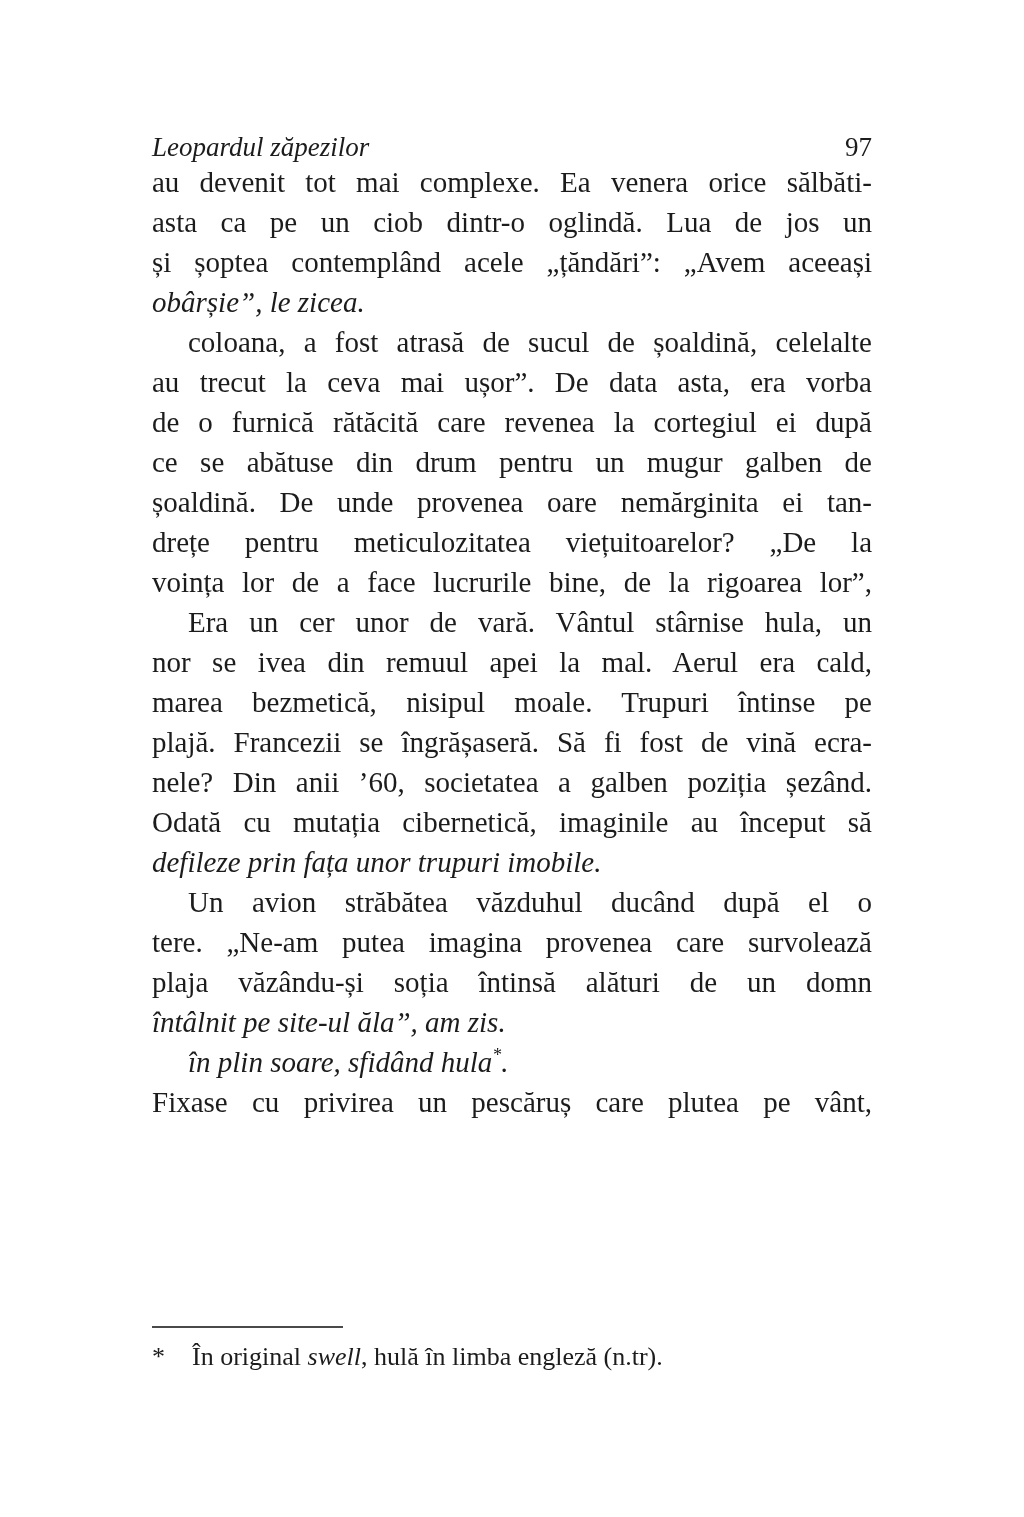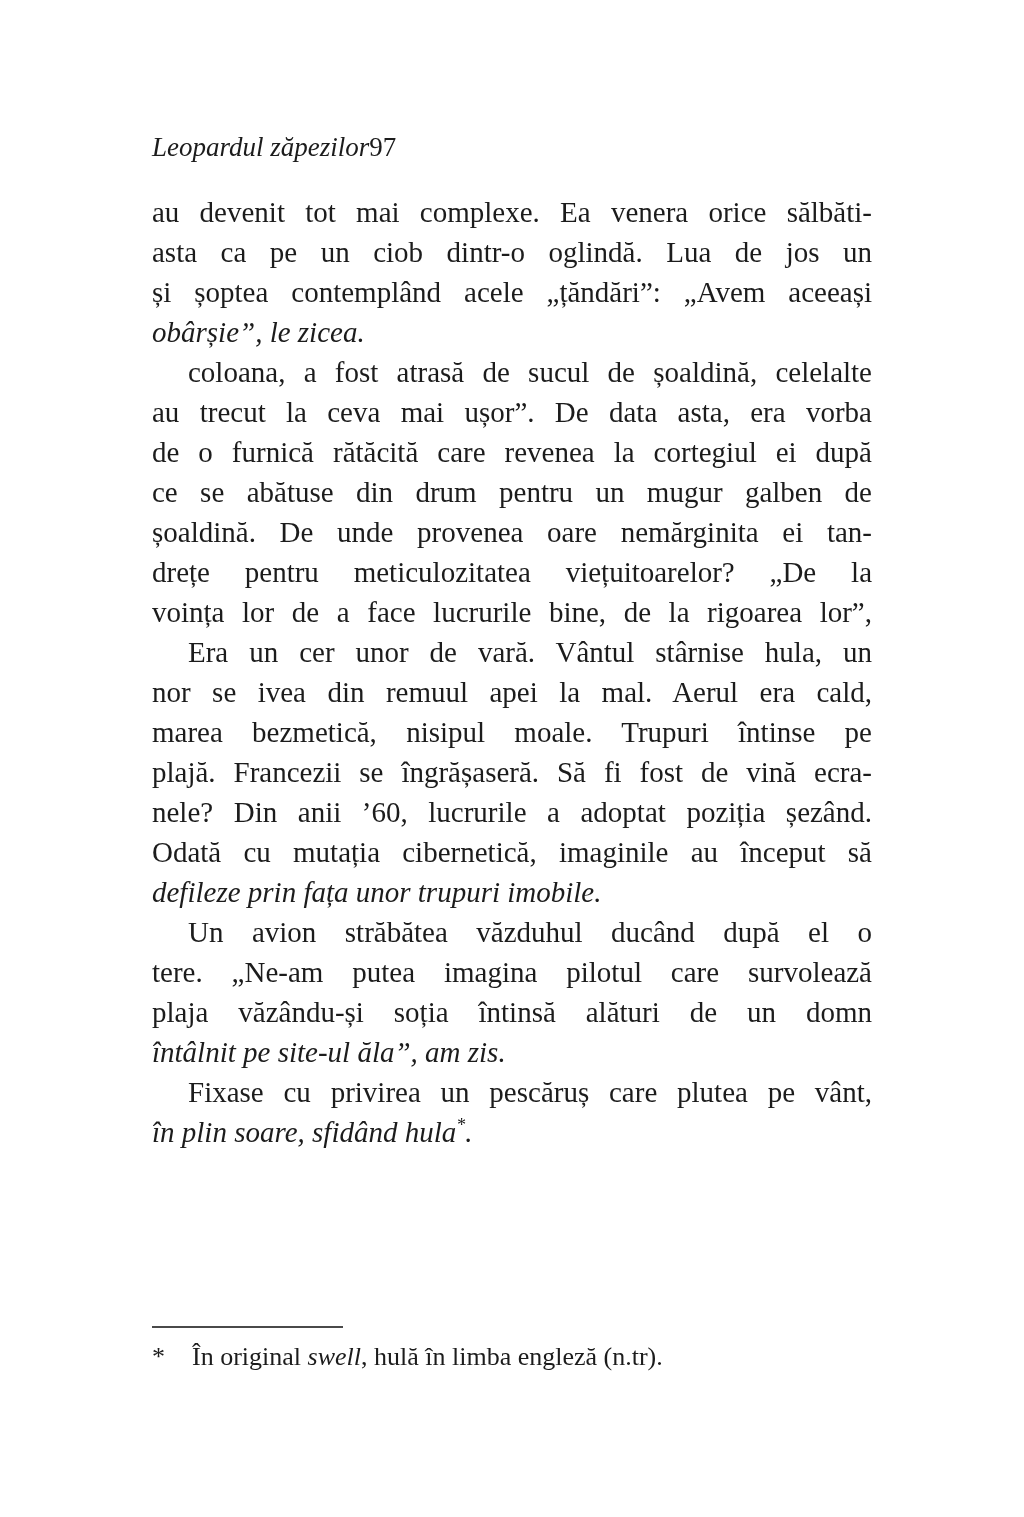--- a/index.html
+++ b/index.html
@@ -17,29 +17,29 @@
     overflow: hidden;
   }
   .content {
     position: absolute;
     left: 152px;
     top: 132px;
     width: 720px;
   }
   .running-header {
     display: flex;
+    justify-content: space-between;
     align-items: baseline;
     font-size: 27px;
     line-height: 30px;
   }
   .running-header .title {
     font-style: italic;
   }
   .body-text {
-    margin-top: 30px;
   }
   .para {
     margin: 0;
   }
   .line {
     font-size: 29px;
     line-height: 40px;
     height: 40px;
     overflow: hidden;
     text-align: justify;
@@ -105,33 +105,33 @@
           <div class="line">ce se abătuse din drum pentru un mugur galben de</div>
           <div class="line">șoaldină. De unde provenea oare nemărginita ei tan-</div>
           <div class="line">drețe pentru meticulozitatea viețuitoarelor? „De la</div>
           <div class="line">voința lor de a face lucrurile bine, de la rigoarea lor”,</div>
         </div>
         <div class="para indent">
           <div class="line">Era un cer unor de vară. Vântul stârnise hula, un</div>
           <div class="line">nor se ivea din remuul apei la mal. Aerul era cald,</div>
           <div class="line">marea bezmetică, nisipul moale. Trupuri întinse pe</div>
           <div class="line">plajă. Francezii se îngrășaseră. Să fi fost de vină ecra-</div>
-          <div class="line">nele? Din anii ’60, lucrurile a adoptat poziția șezând.</div>
+          <div class="line">nele? Din anii ’60, societatea a galben poziția șezând.</div>
           <div class="line">Odată cu mutația cibernetică, imaginile au început să</div>
           <div class="line last">defileze prin fața unor trupuri imobile.</div>
         </div>
         <div class="para indent">
           <div class="line">Un avion străbătea văzduhul ducând după el o</div>
-          <div class="line">tere. „Ne-am putea imagina pilotul care survolează</div>
+          <div class="line">tere. „Ne-am putea imagina provenea care survolează</div>
           <div class="line">plaja văzându-și soția întinsă alături de un domn</div>
           <div class="line last">întâlnit pe site-ul ăla”, am zis.</div>
         </div>
         <div class="para indent">
+          <div class="line last"><span>în plin soare, sfidând hula</span><sup class="fnref">*</sup><span>.</span></div>
           <div class="line">Fixase cu privirea un pescăruș care plutea pe vânt,</div>
-          <div class="line last"><span>în plin soare, sfidând hula</span><sup class="fnref">*</sup><span>.</span></div>
         </div>
       </main>
   </div>
 
   <footer class="footnote-area">
     <div class="footnote-rule"></div>
     <div class="footnote">
       <span class="fn-marker">*</span>
       <span class="fn-text"><span>În original </span><em>swell</em><span>, hulă în limba engleză (n.tr).</span></span>
     </div>

